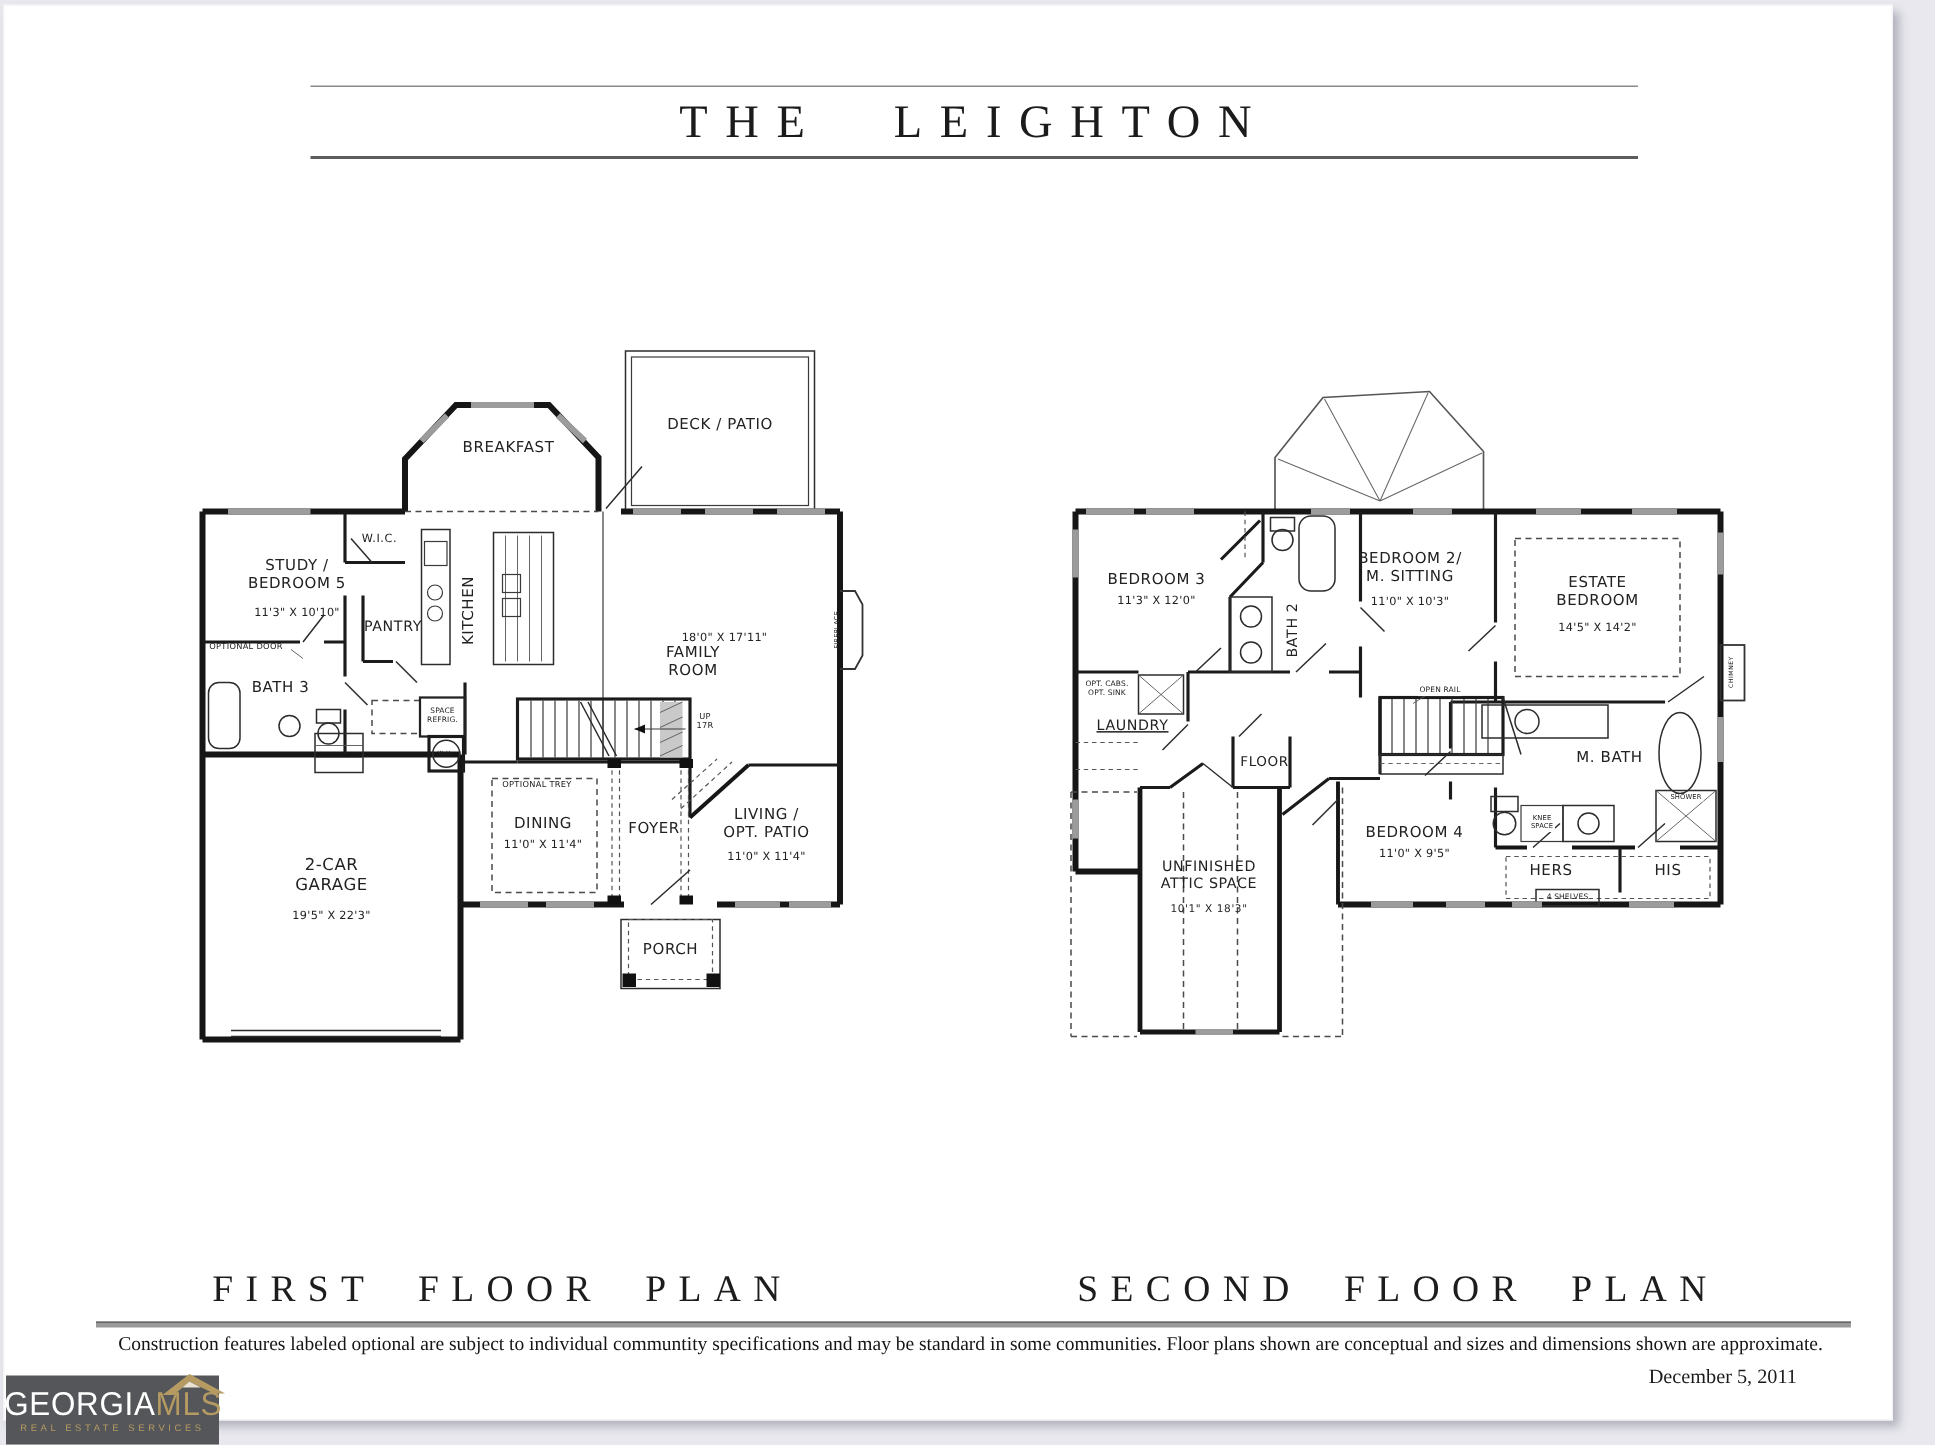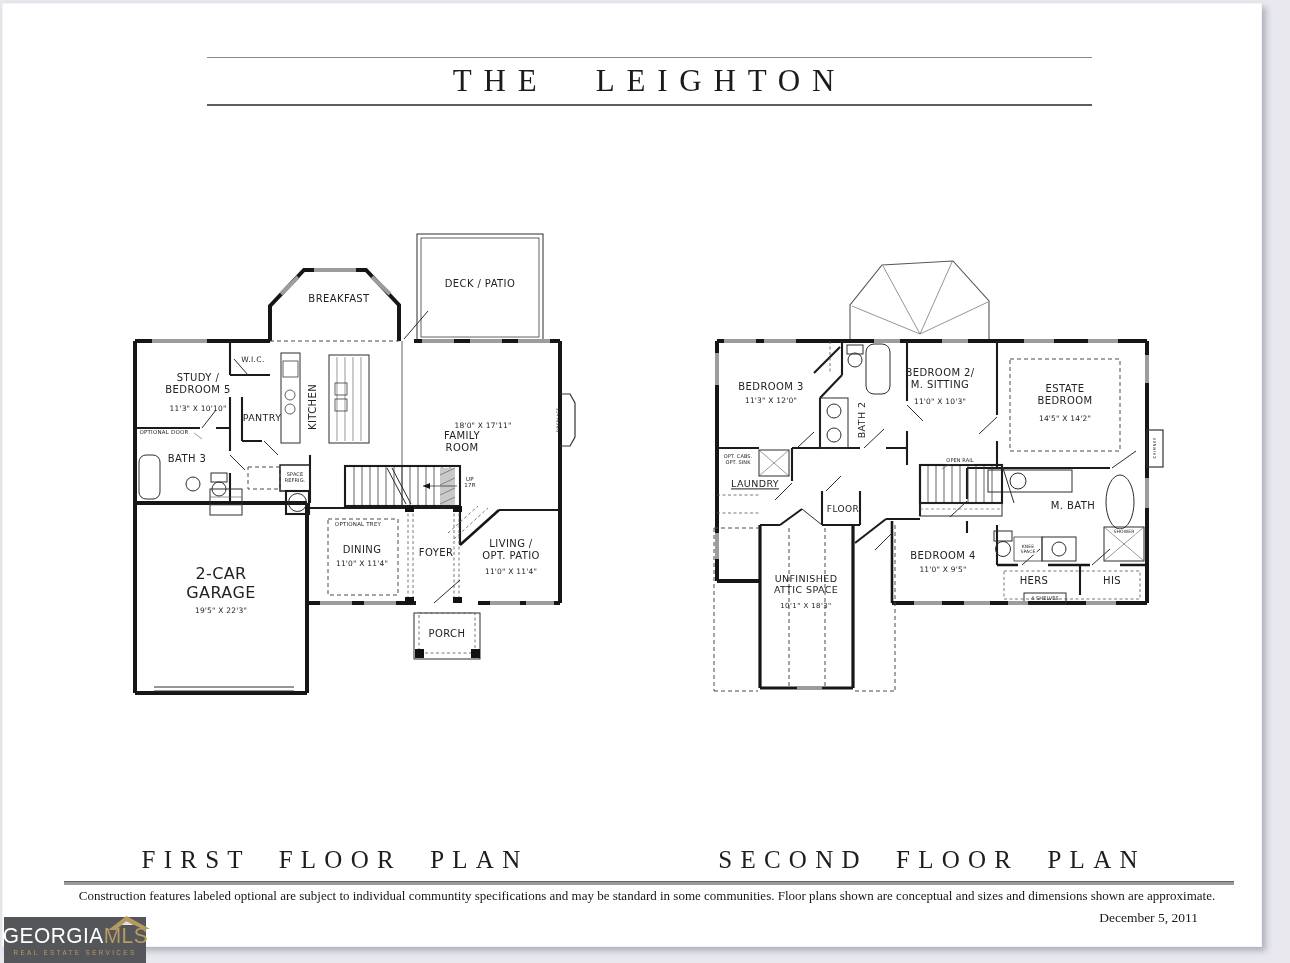--- a/index.html
+++ b/index.html
@@ -18,21 +18,21 @@
   .cap-second{left:705px;width:450px;}
   .bottom-rule{position:absolute;left:62px;top:878px;width:1170px;height:3px;background:#9a9a9a;border-top:1px solid #666;}
   .disclaimer{position:absolute;left:35px;top:884px;width:1220px;text-align:center;
     font-family:"Liberation Serif",serif;font-size:13px;line-height:17px;color:#151515;}
   .date{position:absolute;right:64px;top:907px;font-family:"Liberation Serif",serif;font-size:13.5px;color:#1a1a1a;}
   
   .lbl{position:absolute;transform:translate(-50%,-50%);font-family:"DejaVu Sans",sans-serif;
     color:#222;text-align:center;white-space:pre-line;line-height:1.18;letter-spacing:.4px;}
   .vert{transform:translate(-50%,-50%) rotate(-90deg);}
   .s10{font-size:10px;}
-  .s105{font-size:16px;}
+  .s105{font-size:11px;}
   .s95{font-size:9.5px;}
   .s9{font-size:9px;}
   .s8{font-size:7.5px;}
   .s75{font-size:7.5px;letter-spacing:.2px;}
   .s7{font-size:7px;}
   .s55{font-size:5.5px;letter-spacing:.2px;}
   .s5{font-size:5px;letter-spacing:.1px;}
   .s45{font-size:4.5px;letter-spacing:.1px;}
   .s4{font-size:4px;}
   .boxed{background:#fff;padding:0 1px;}

